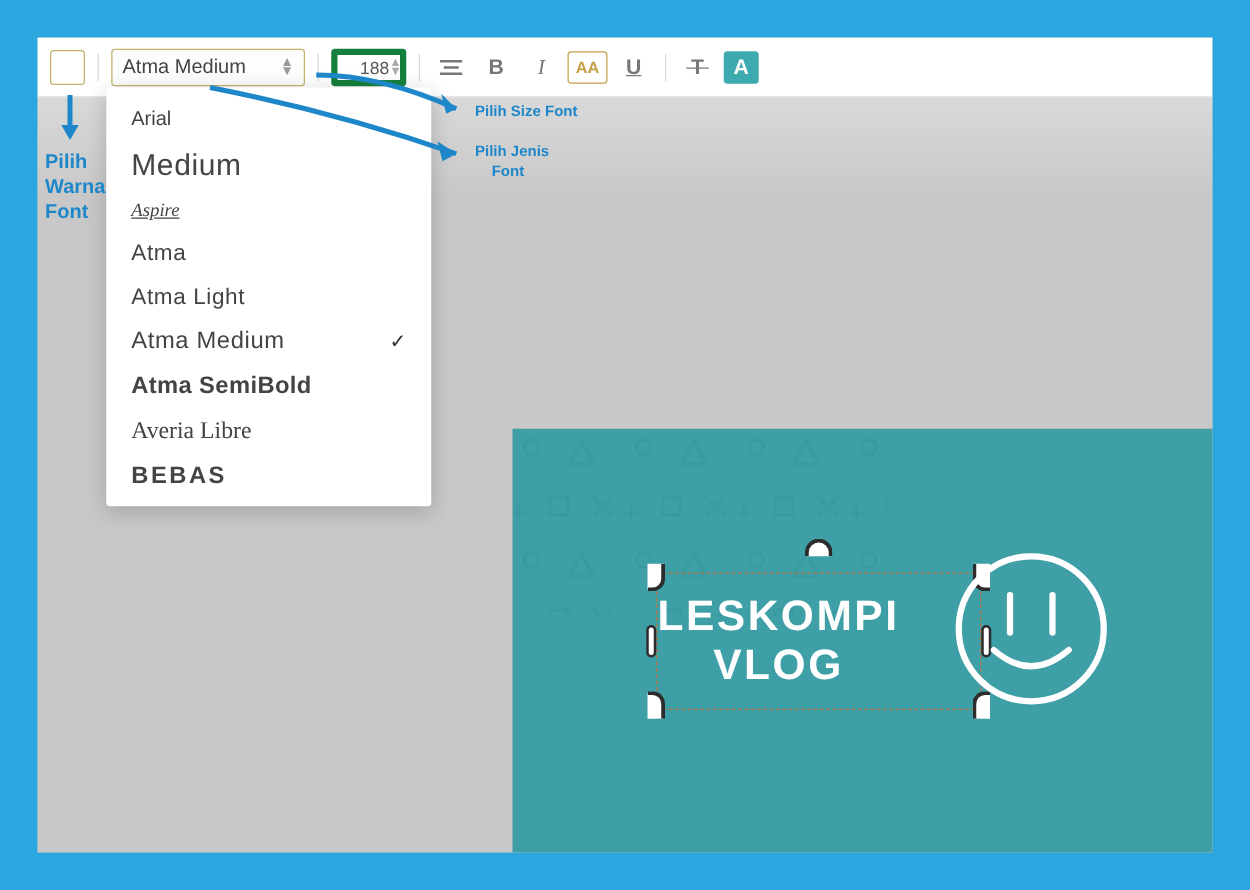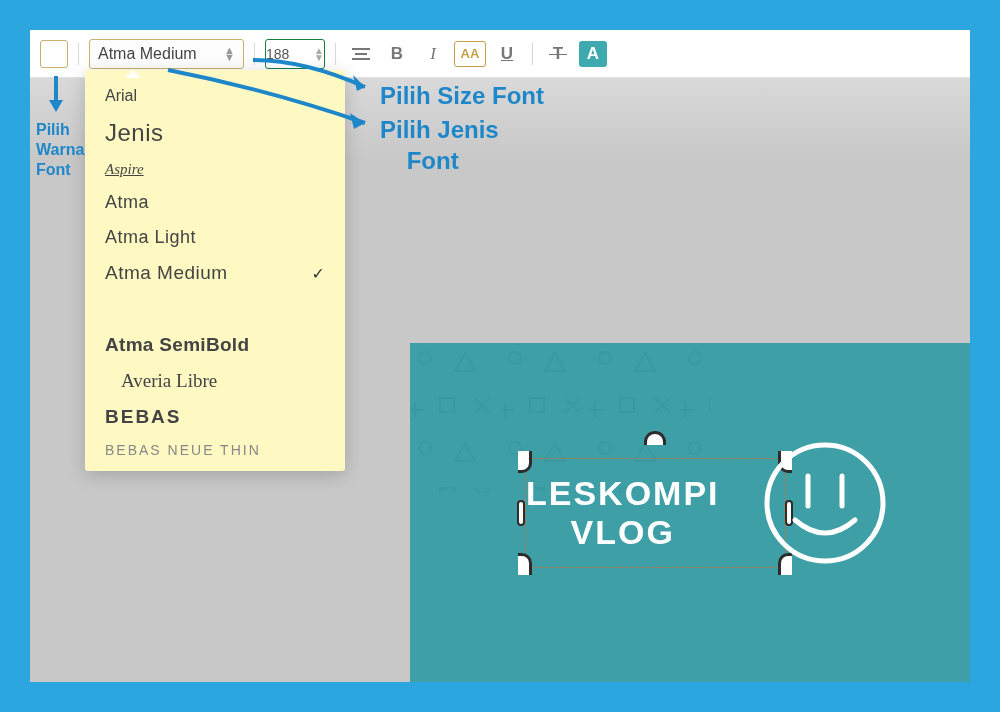--- a/index.html
+++ b/index.html
@@ -58,27 +58,27 @@
   cursor: pointer;
 }
 .font-select .chevrons {
   color: #999;
   font-size: 11px;
   line-height: 7px;
 }
 .size-select {
   width: 60px;
   height: 30px;
-  border: 1px solid #15803d;
+  border: 5px solid #15803d;
   border-radius: 3px;
   background: #fff;
   display: flex;
   align-items: center;
   justify-content: space-between;
-  padding: 0 0;
+  padding: 0 18px;
   color: #555;
   font-size: 14px;
   cursor: pointer;
 }
 .size-select .chevrons { color: #aaa; font-size: 10px; line-height: 7px; }
 .tbtn {
   width: 30px;
   height: 30px;
   display: flex;
   align-items: center;
@@ -117,21 +117,21 @@
   position: absolute;
   top: 48px;
   left: 0; right: 0; bottom: 0;
   background: linear-gradient(#d9d9d9,#c8c8c8 80px,#c8c8c8);
 }
 .font-dropdown {
   position: absolute;
   top: 70px;
   left: 85px;
   width: 260px;
-  background: #fef9c3;
+  background: #ffffff;
   border-radius: 3px;
   box-shadow: 0 4px 18px rgba(0,0,0,0.18);
   z-index: 50;
   padding: 10px 0 6px 0;
 }
 .font-dropdown::before {
   content:"";
   position:absolute;
   top:-8px; left:40px;
   border:8px solid transparent;
@@ -146,31 +146,31 @@
   cursor:pointer;
   font-size: 17px;
 }
 .font-item .check { color:#333; font-size:16px; }
 .f-arial { font-family: Arial; font-size:16px; }
 .f-arimo { font-family: Arial; font-size:24px; letter-spacing:0.5px; }
 .f-aspire { font-family: cursive; font-style:italic; font-size:15px;text-decoration:underline; }
 .f-atma { font-family: sans-serif; font-size:18px; letter-spacing:0.5px; }
 .f-atmal { font-family: sans-serif; font-size:18px; font-weight:300; letter-spacing:0.5px; }
 .f-atmam { font-family: sans-serif; font-size:19px; font-weight:500; letter-spacing:0.5px; }
-.f-atmasb { font-family: sans-serif; font-size:19px; font-weight:700; letter-spacing:0.3px;margin-top:36px; }
-.f-averia { font-family: Georgia, serif; font-size:19px;margin-left:16px; }
+.f-atmasb { font-family: sans-serif; font-size:19px; font-weight:700; letter-spacing:0.3px; }
+.f-averia { font-family: Georgia, serif; font-size:19px; }
 .f-bangers { font-family: Impact, sans-serif; font-style:italic; font-size:17px; letter-spacing:1px; text-transform:uppercase; }
 .f-bebas { font-family: Arial Narrow, sans-serif; font-size:19px; font-weight:bold; letter-spacing:2px; text-transform:uppercase; }
 .f-bebasthin { font-family: Arial Narrow, sans-serif; font-size:14px; letter-spacing:2px; text-transform:uppercase; color:#888; }
 
 .annotation {
   position: absolute;
   color: #1e87c9;
   font-weight: bold;
-  font-size: 24px;
+  font-size: 12px;
   z-index: 60;
 }
 .ann-size { top: 82px; left: 380px; }
 .ann-jenis { top: 114px; left: 380px; line-height:1.3; }
 .ann-warna { top: 120px; left: 36px; font-size:16px; line-height:1.25; }
 
 .design-canvas {
   position: absolute;
   left: 380px;
   top: 265px;
@@ -313,21 +313,21 @@
     </div>
   </div>
 
 </div>
 
 <div class="font-dropdown" id="font-dropdown">
     <div class="font-item">
       <span class="f-arial">Arial</span>
     </div>
     <div class="font-item">
-      <span class="f-arimo">Jenis</span>
+      <span class="f-arimo">Medium</span>
     </div>
     <div class="font-item">
       <span class="f-aspire">Aspire</span>
     </div>
     <div class="font-item">
       <span class="f-atma">Atma</span>
     </div>
     <div class="font-item">
       <span class="f-atmal">Atma Light</span>
     </div>
@@ -336,23 +336,20 @@
       <span class="check">✓</span>
     </div>
     <div class="font-item">
       <span class="f-atmasb">Atma SemiBold</span>
     </div>
     <div class="font-item">
       <span class="f-averia">Averia Libre</span>
     </div>
     <div class="font-item">
       <span class="f-bebas">Bebas</span>
-    </div>
-    <div class="font-item">
-      <span class="f-bebasthin">Bebas Neue Thin</span>
     </div>
   </div>
 
 <div class="annotation ann-size">Pilih Size Font</div>
 <div class="annotation ann-jenis">
   <span>Pilih Jenis</span><br>
   &nbsp;&nbsp;&nbsp;&nbsp;<span>Font</span>
 </div>
 <div class="annotation ann-warna">
   <span>Pilih</span><br>

